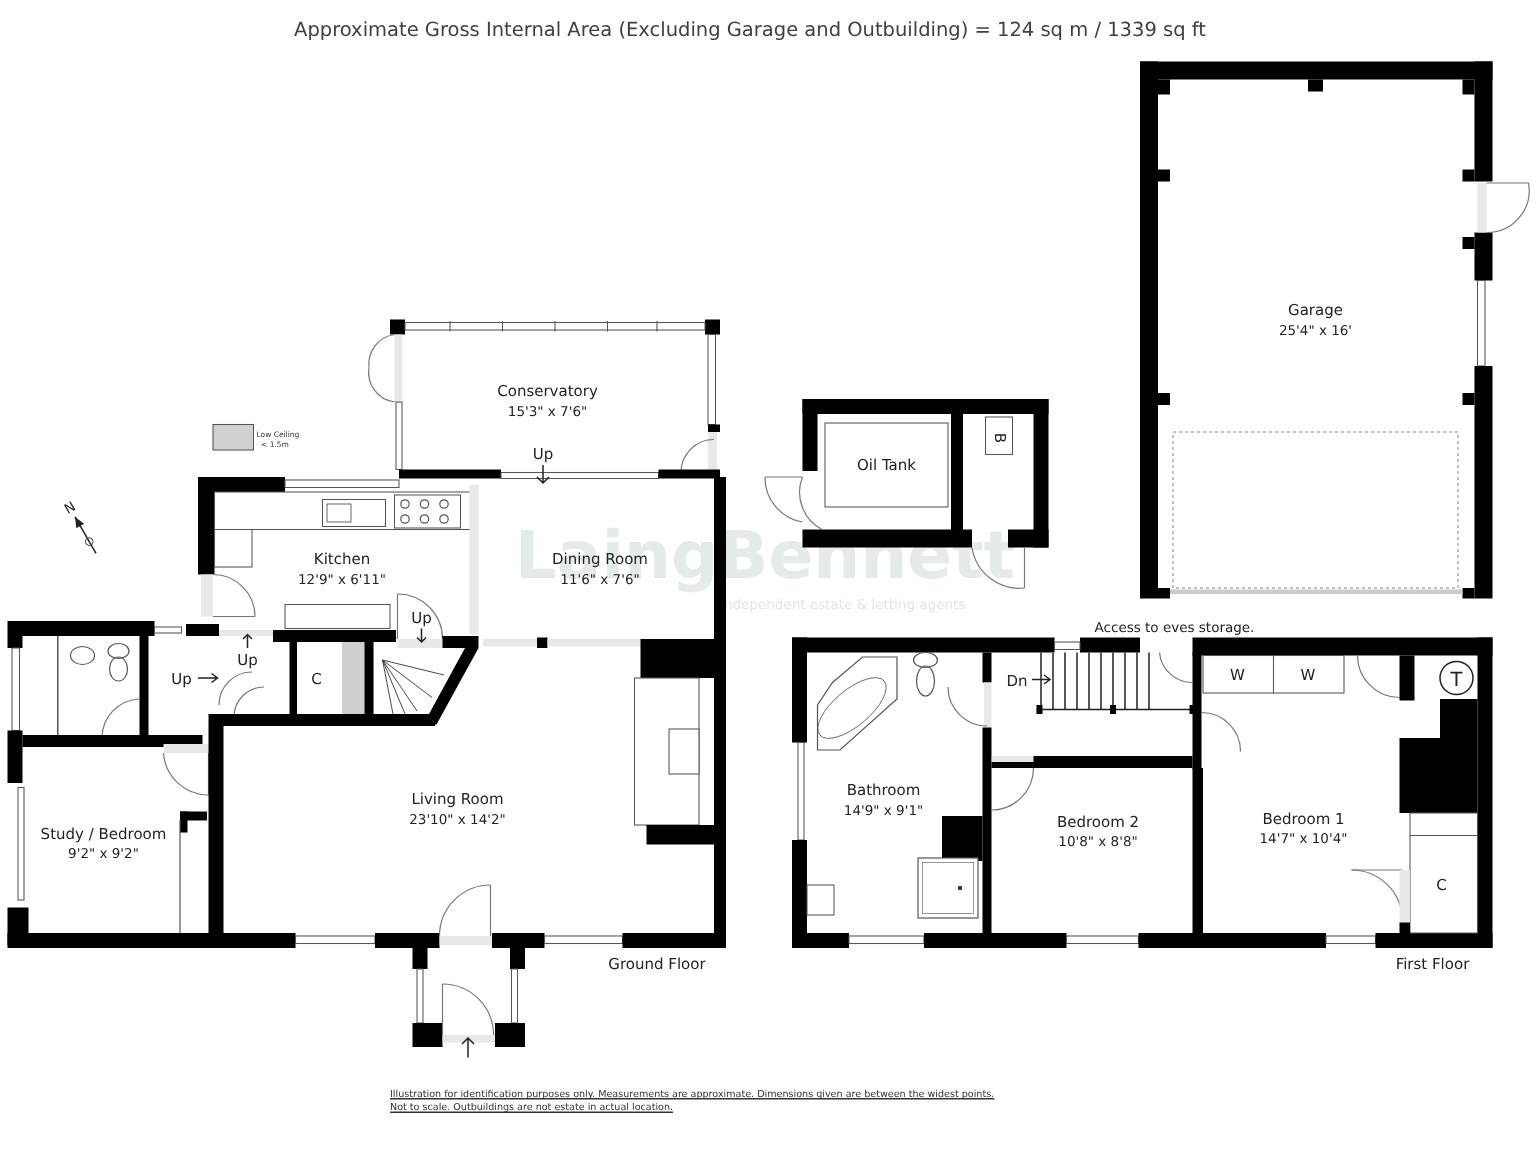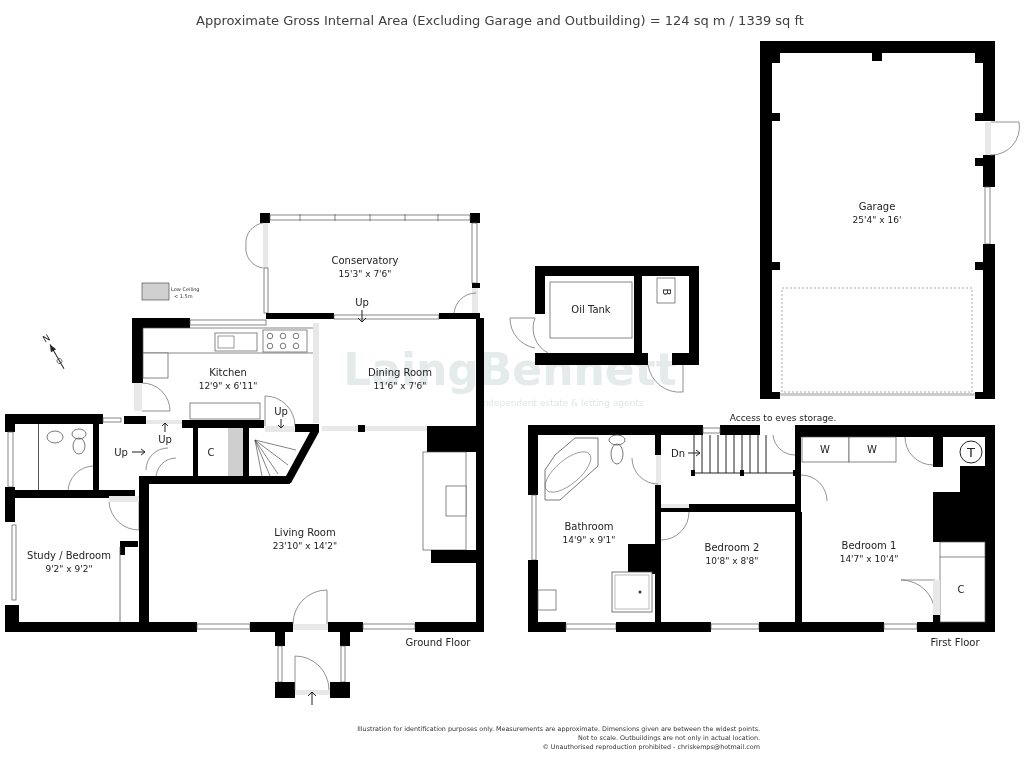--- a/index.html
+++ b/index.html
@@ -1,19 +1,19 @@
 <!DOCTYPE html>
 <html><head>
 <meta charset="utf-8">
 <style>
   html,body{margin:0;padding:0;background:#ffffff;}
   body{width:1024px;height:768px;position:relative;overflow:hidden;font-family:"DejaVu Sans","Liberation Sans",sans-serif;color:#222;}
   .header{position:absolute;left:0;top:12px;width:1000px;text-align:center;font-size:13px;line-height:18px;color:#404040;}
   .header div{white-space:nowrap;}
-  .footer{position:absolute;left:260px;top:725px;width:500px;text-align:right;font-size:6.4px;line-height:9px;color:#333;}
+  .footer{position:absolute;left:260px;top:725px;width:500px;text-align:left;font-size:6.4px;line-height:9px;color:#333;text-decoration:underline;}
   svg{position:absolute;left:0;top:0;}
   .lbl{font-family:"DejaVu Sans","Liberation Sans",sans-serif;font-size:10px;fill:#222;text-anchor:middle;}
   .lbl-s{font-family:"DejaVu Sans","Liberation Sans",sans-serif;font-size:9px;fill:#222;text-anchor:middle;}
   .wm{font-family:"DejaVu Sans","Liberation Sans",sans-serif;font-weight:bold;font-size:44px;fill:#e4ebea;text-anchor:middle;}
   .wm-s{font-family:"DejaVu Sans","Liberation Sans",sans-serif;font-size:9px;fill:#dfe6e5;}
   .wall{fill:#000;}
   .thin{fill:none;stroke:#555;stroke-width:0.8;}
   .door{fill:none;stroke:#777;stroke-width:0.8;}
   .gap{fill:#e8e8e8;}
   .win{fill:#fff;stroke:#555;stroke-width:0.7;}
@@ -334,15 +334,14 @@
       <text class="lbl" x="869" y="549">Bedroom 1</text>
       <text class="lbl-s" x="869" y="562">14'7" x 10'4"</text>
     </g>
 
     <text class="lbl" x="955" y="646">First Floor</text>
   </g>
 </svg>
 
 <div class="footer">
   <div>Illustration for identification purposes only.  Measurements are approximate. Dimensions given are between the widest points.</div>
-  <div>Not to scale.  Outbuildings are not only in actual location.</div>
-  <div>© Unauthorised reproduction prohibited  -  chriskemps@hotmail.com</div>
+  <div>Not to scale.  Outbuildings are not estate in actual location.</div>
 </div>
 
 </body></html>

